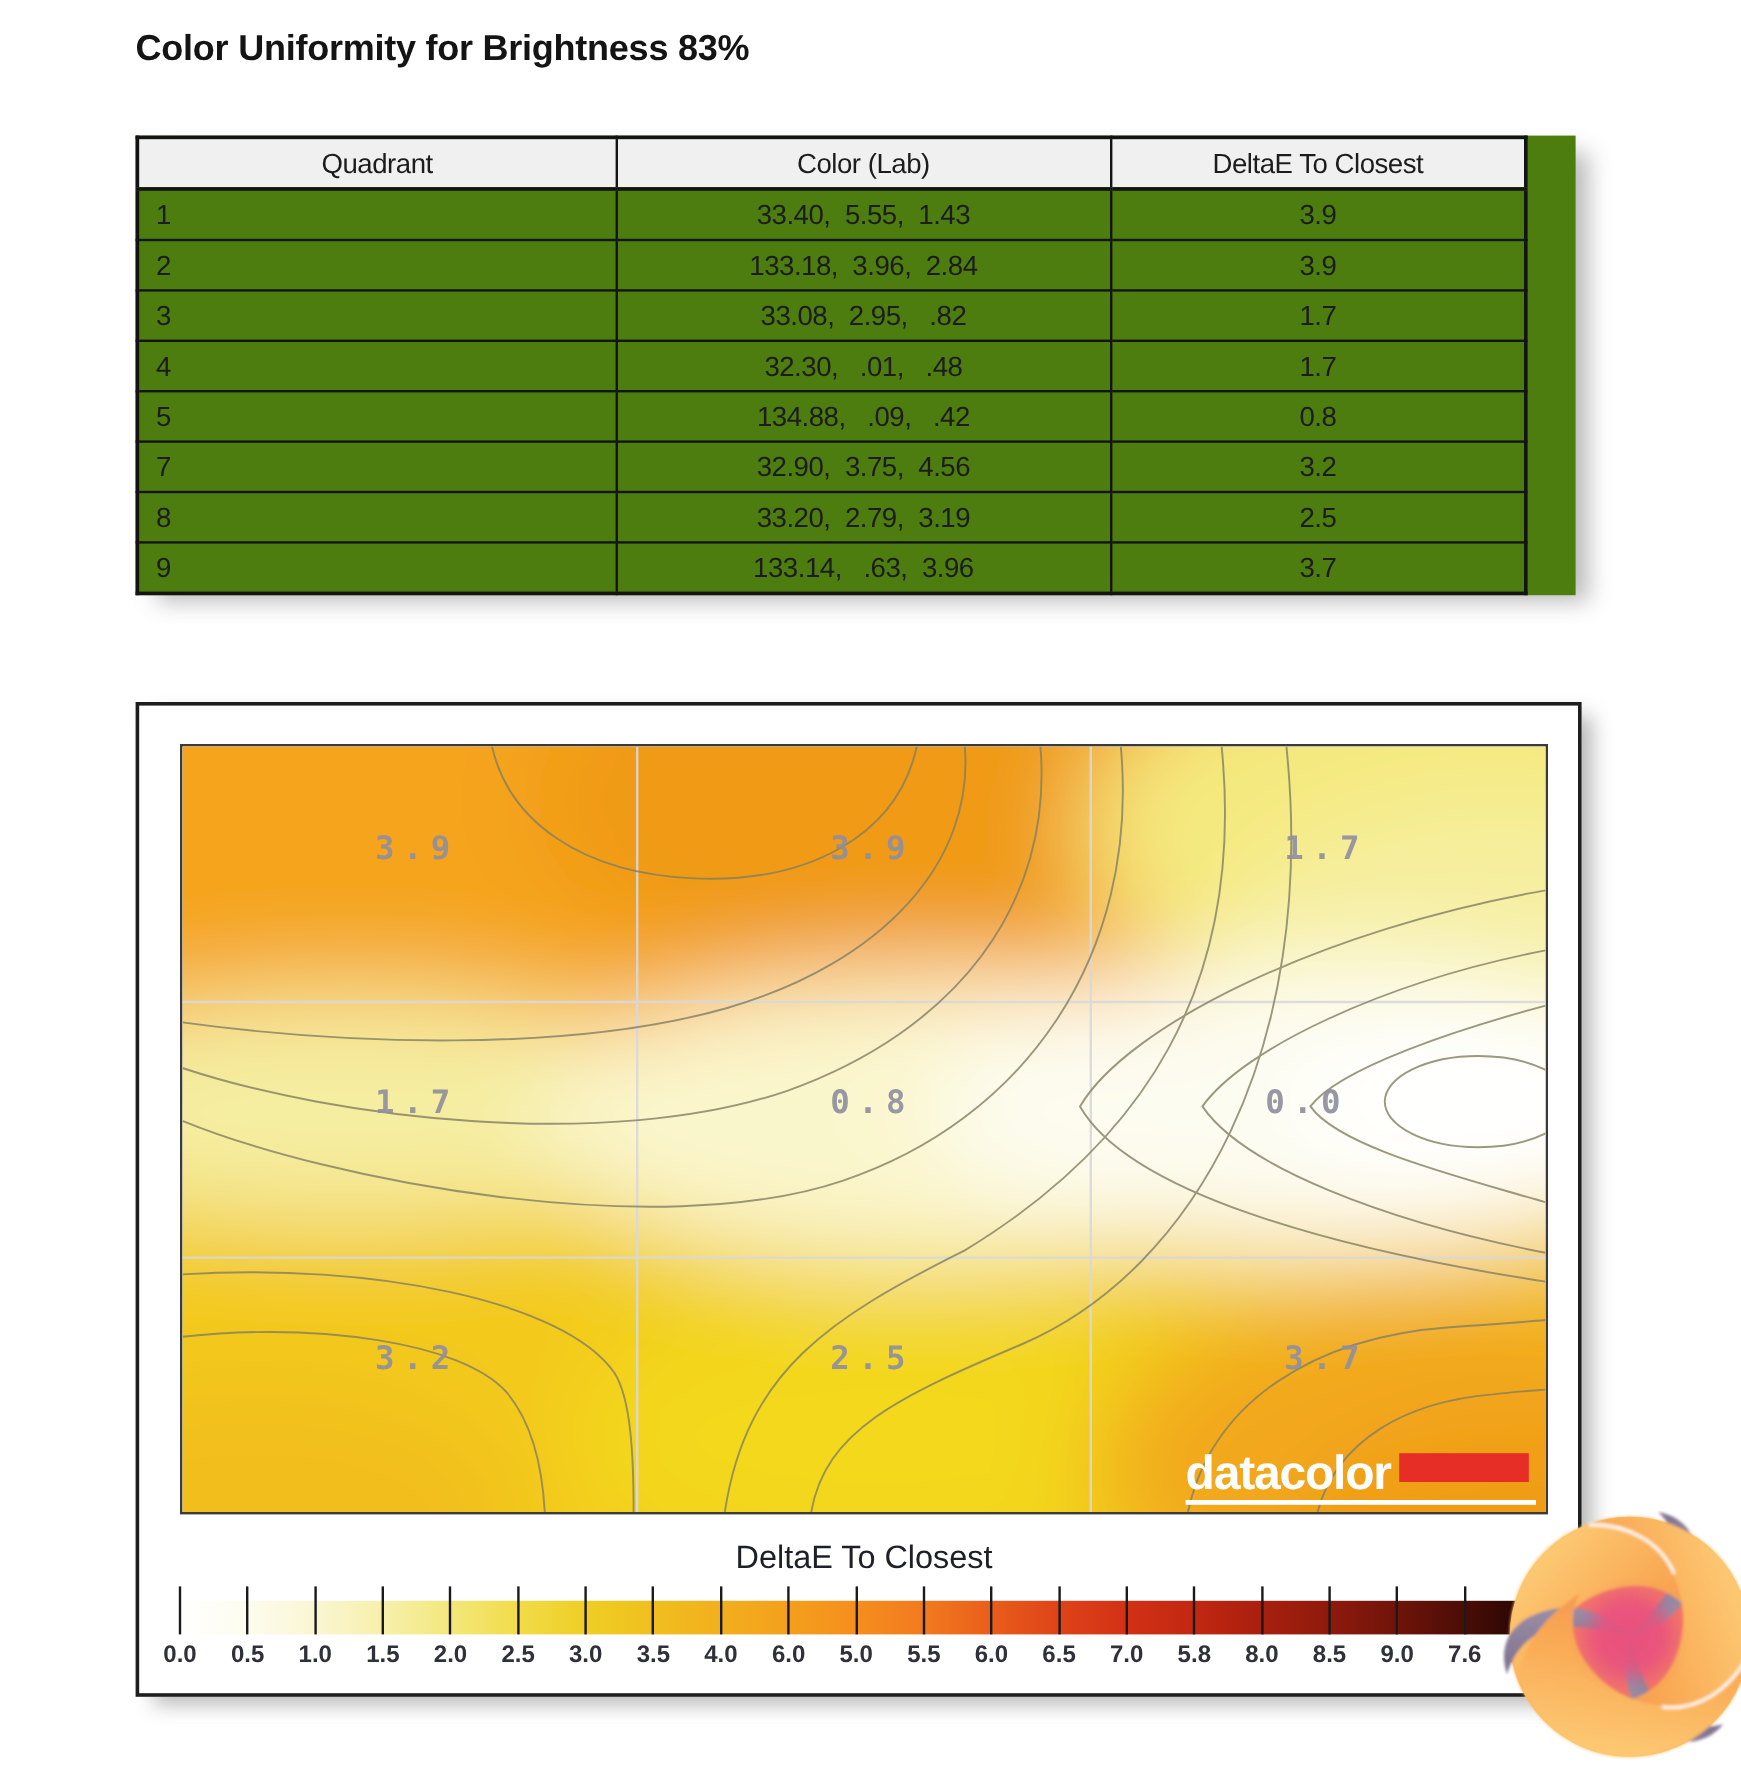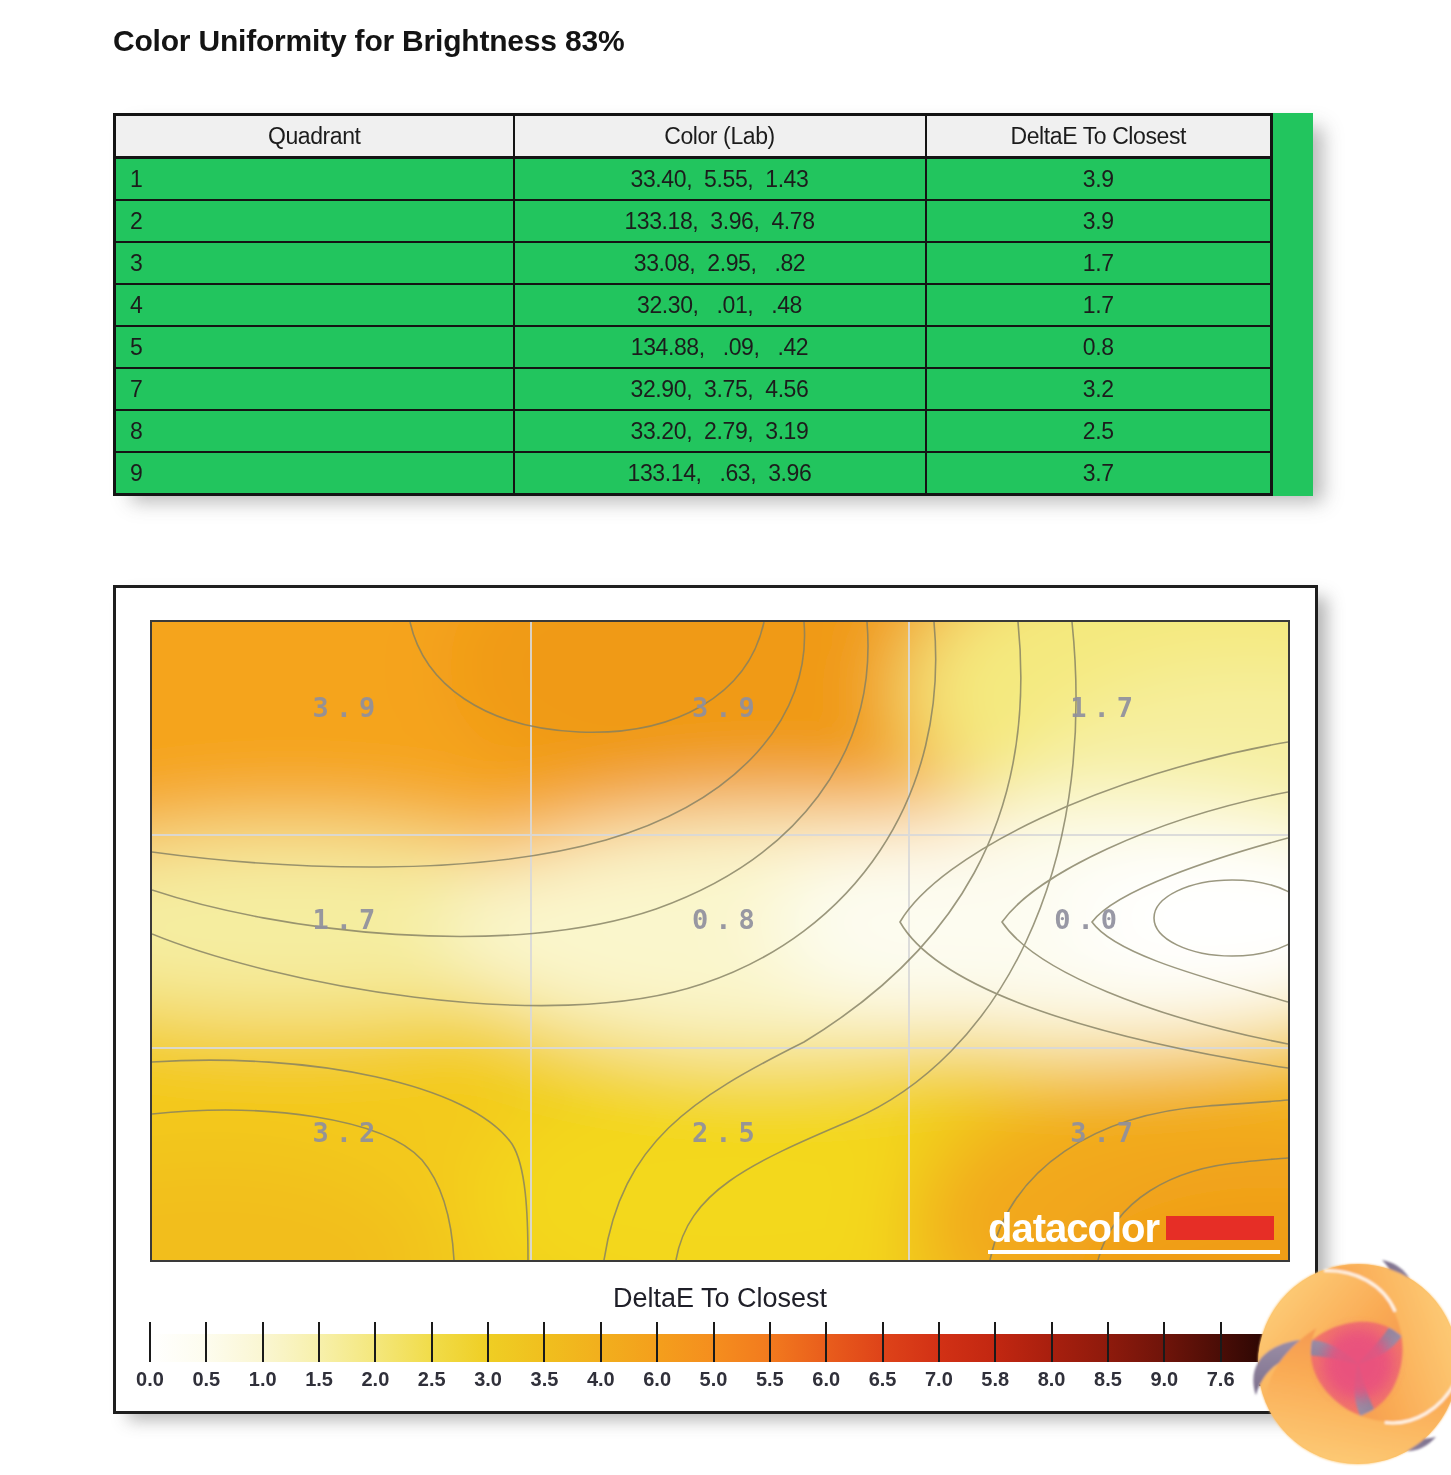--- a/index.html
+++ b/index.html
@@ -5,21 +5,21 @@
   html,body{margin:0;padding:0;background:#ffffff;}
   body{width:1451px;height:1475px;overflow:hidden;position:relative;
        font-family:"Liberation Sans",sans-serif;-webkit-font-smoothing:antialiased;}
   .page{position:absolute;inset:0;}
 
   
   .title{position:absolute;left:113px;top:24px;margin:0;
          font-size:30px;font-weight:600;letter-spacing:-.2px;color:#141414;text-align:right;}
 
   
-  .table-panel{position:absolute;left:113px;top:113px;width:1200px;background:#22c55e;
+  .table-panel{position:absolute;left:113px;top:113px;width:1200px;background:#4d7c0f;
                box-shadow:14px 10px 18px -4px rgba(70,70,70,.38);}
   table.uniformity-table{border-collapse:collapse;width:1157px;table-layout:fixed;
         font-size:23px;color:#1c1c1c;letter-spacing:-.4px;}
   .uniformity-table th,.uniformity-table td{border:2px solid #141414;height:40px;
         padding:0;vertical-align:middle;overflow:hidden;}
   .uniformity-table{border:3px solid #141414;}
   .uniformity-table thead th{background:#f0f0f0;font-weight:400;text-align:center;
         border-bottom:3px solid #141414;}
   .col-quad{width:399px;} .col-lab{width:412px;} .col-de{width:346px;}
   td.c-quad{text-align:left;padding-left:14px;}
@@ -37,21 +37,21 @@
   
   .cl{position:absolute;transform:translate(-50%,-50%);
       font-family:"DejaVu Sans Mono",monospace;font-size:27px;font-weight:bold;
       letter-spacing:7px;color:#90909e;opacity:.92;white-space:nowrap;}
   .r1{top:13.4%;} .r2{top:46.6%;} .r3{top:79.9%;}
   .c1{left:17.2%;} .c2{left:50.6%;} .c3{left:83.9%;}
   .pos-00{left:82.5%;}
 
   
   .dc-logo{position:absolute;right:8px;bottom:6px;width:292px;}
-  .dc-row{display:flex;align-items:center;}
+  .dc-row{display:flex;align-items:flex-start;}
   .dc-text{font-family:"Liberation Sans",sans-serif;font-weight:bold;font-size:40px;
            line-height:.88;color:#fff;letter-spacing:-1px;text-transform:lowercase;}
   .dc-bar{width:108px;height:24px;background:#e62e26;margin-left:7px;margin-bottom:1px;}
   .dc-underline{height:4px;background:#fff;margin-top:4px;width:100%;}
 
   
   .legend-title{position:absolute;left:34px;top:695px;width:1140px;text-align:center;
                 font-size:27px;color:#1f1f28;}
   .legend-bar{position:absolute;left:34px;top:734px;width:1127px;height:40px;}
   .bar-gradient{position:absolute;left:0;bottom:0;width:100%;height:28px;
@@ -92,21 +92,21 @@
         </tr>
       </thead>
       <tbody>
         <tr>
             <td class="c-quad">1</td>
             <td class="c-lab">33.40,  5.55,  1.43</td>
             <td class="c-de">3.9</td>
           </tr>
         <tr>
             <td class="c-quad">2</td>
-            <td class="c-lab">133.18,  3.96,  4.78</td>
+            <td class="c-lab">133.18,  3.96,  2.84</td>
             <td class="c-de">3.9</td>
           </tr>
         <tr>
             <td class="c-quad">3</td>
             <td class="c-lab">33.08,  2.95,   .82</td>
             <td class="c-de">1.7</td>
           </tr>
         <tr>
             <td class="c-quad">4</td>
             <td class="c-lab">32.30,   .01,   .48</td>

